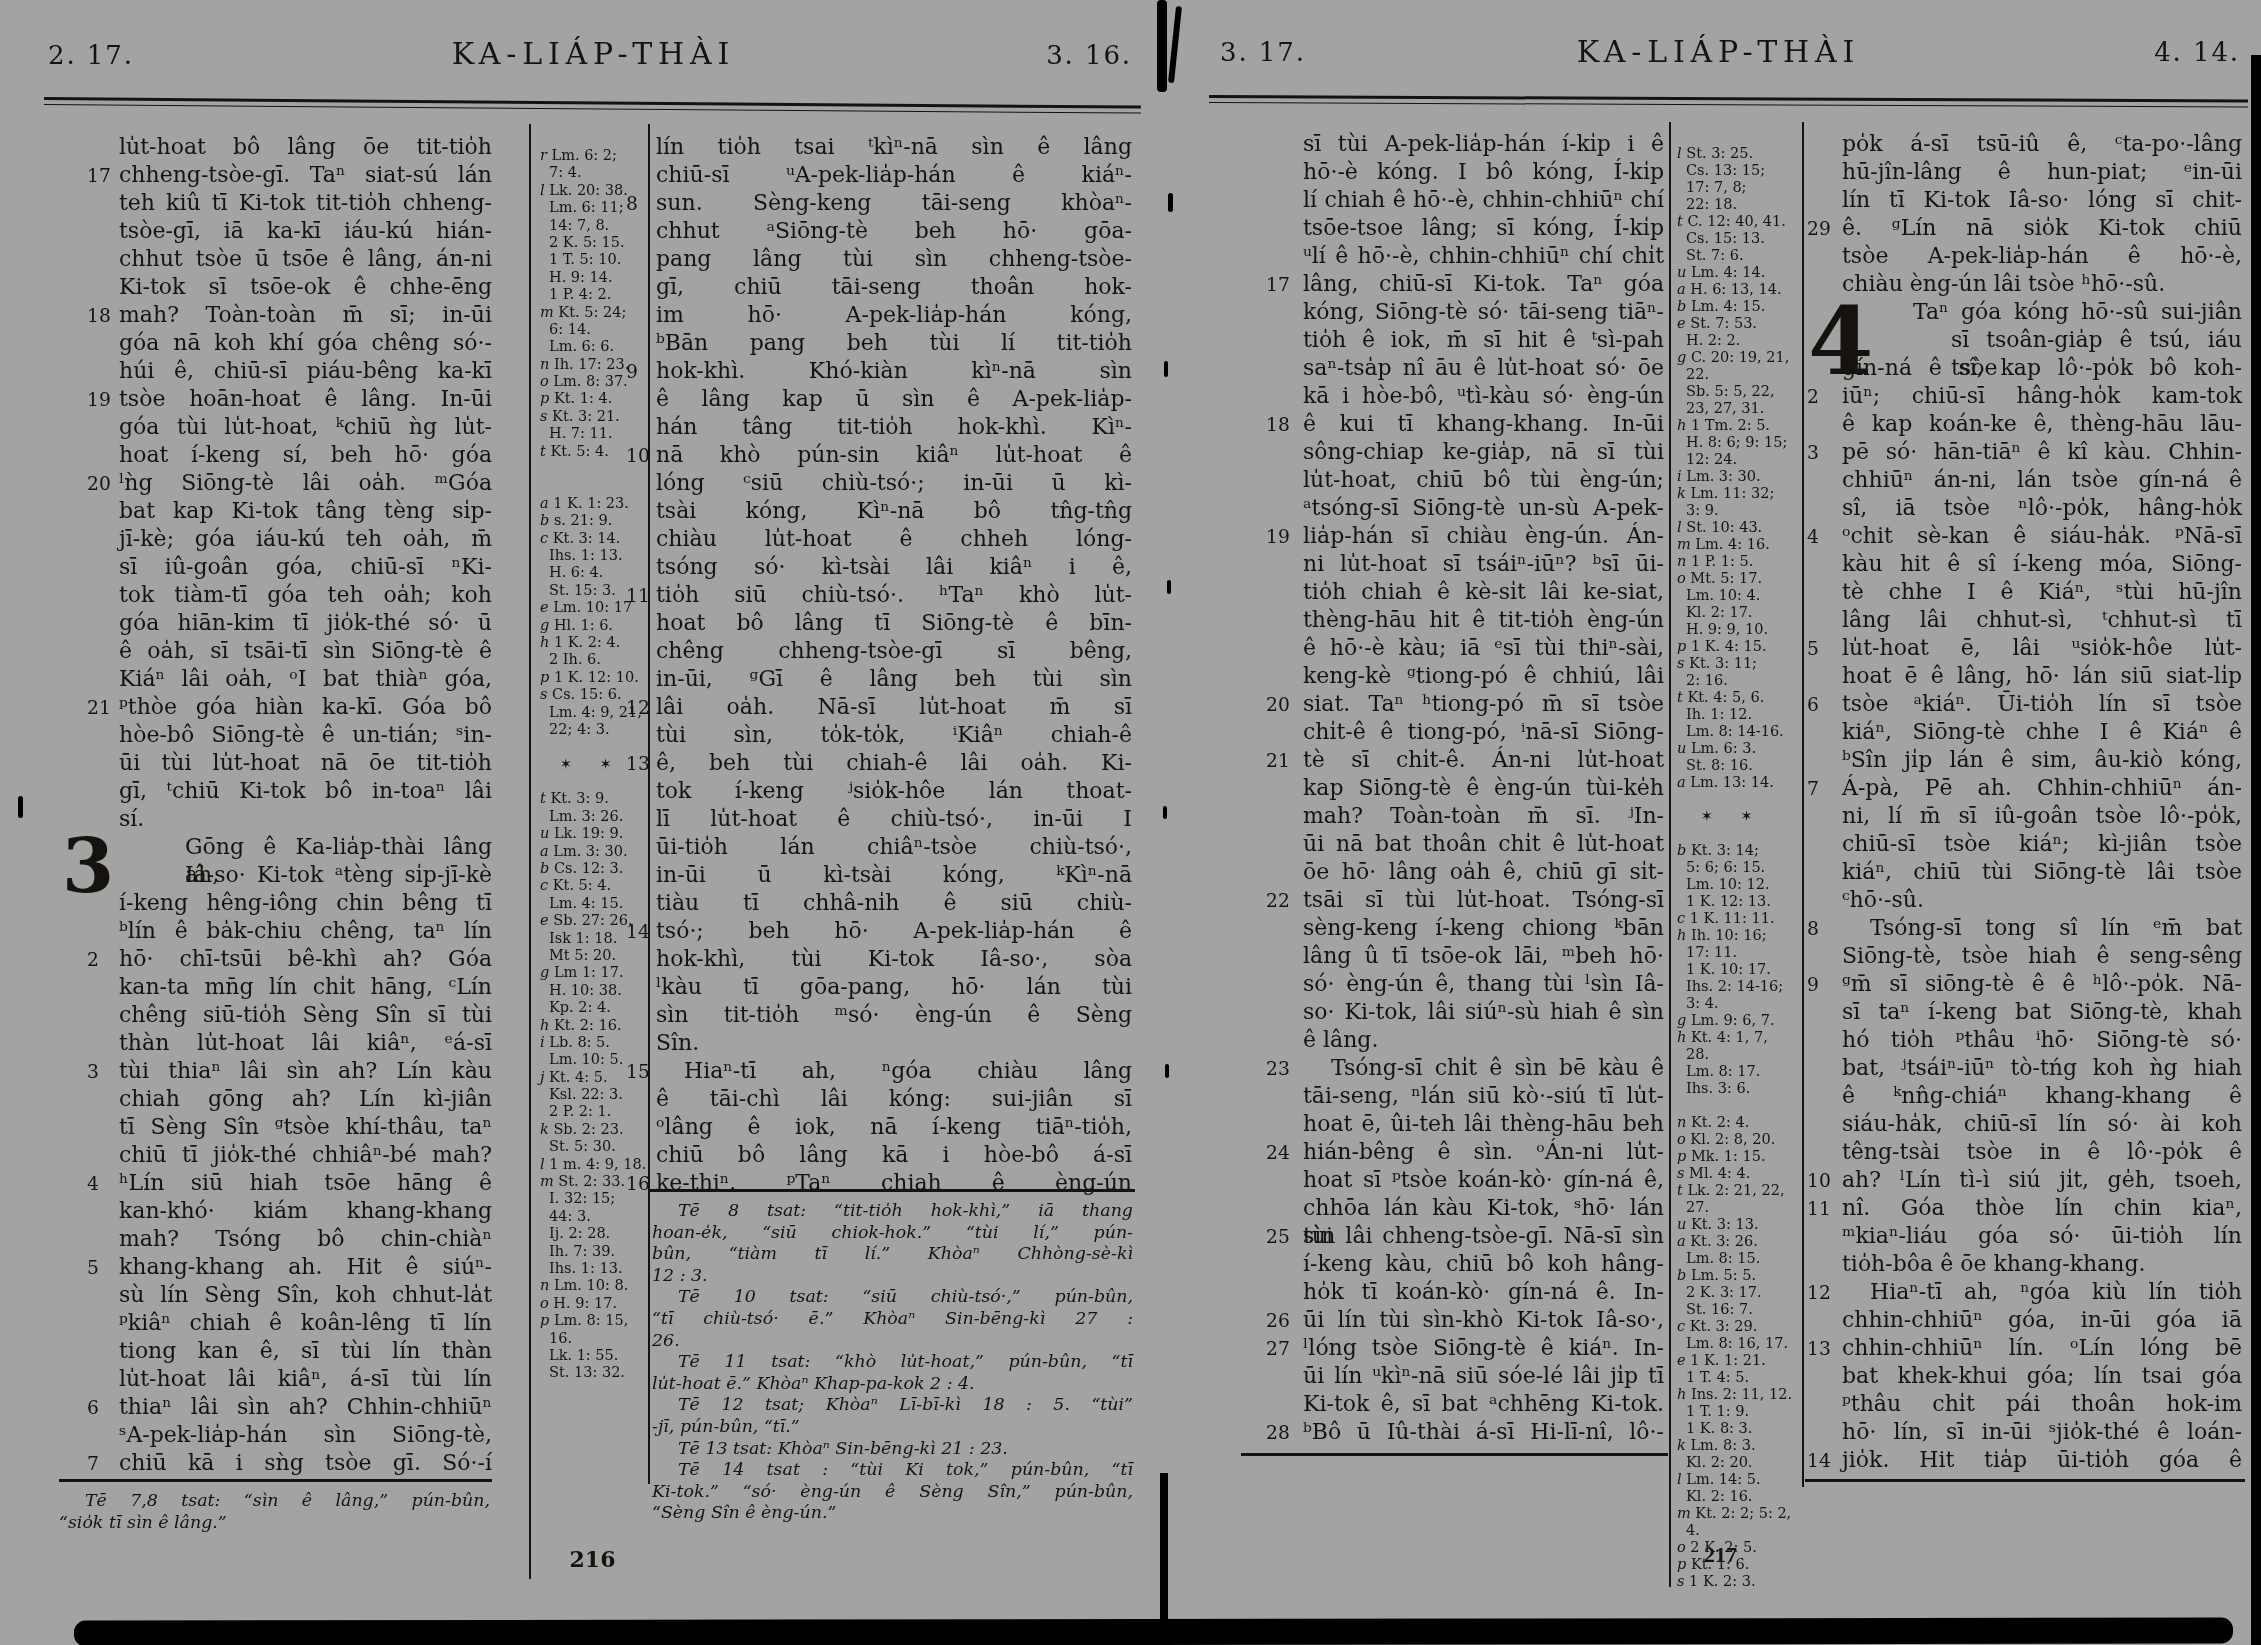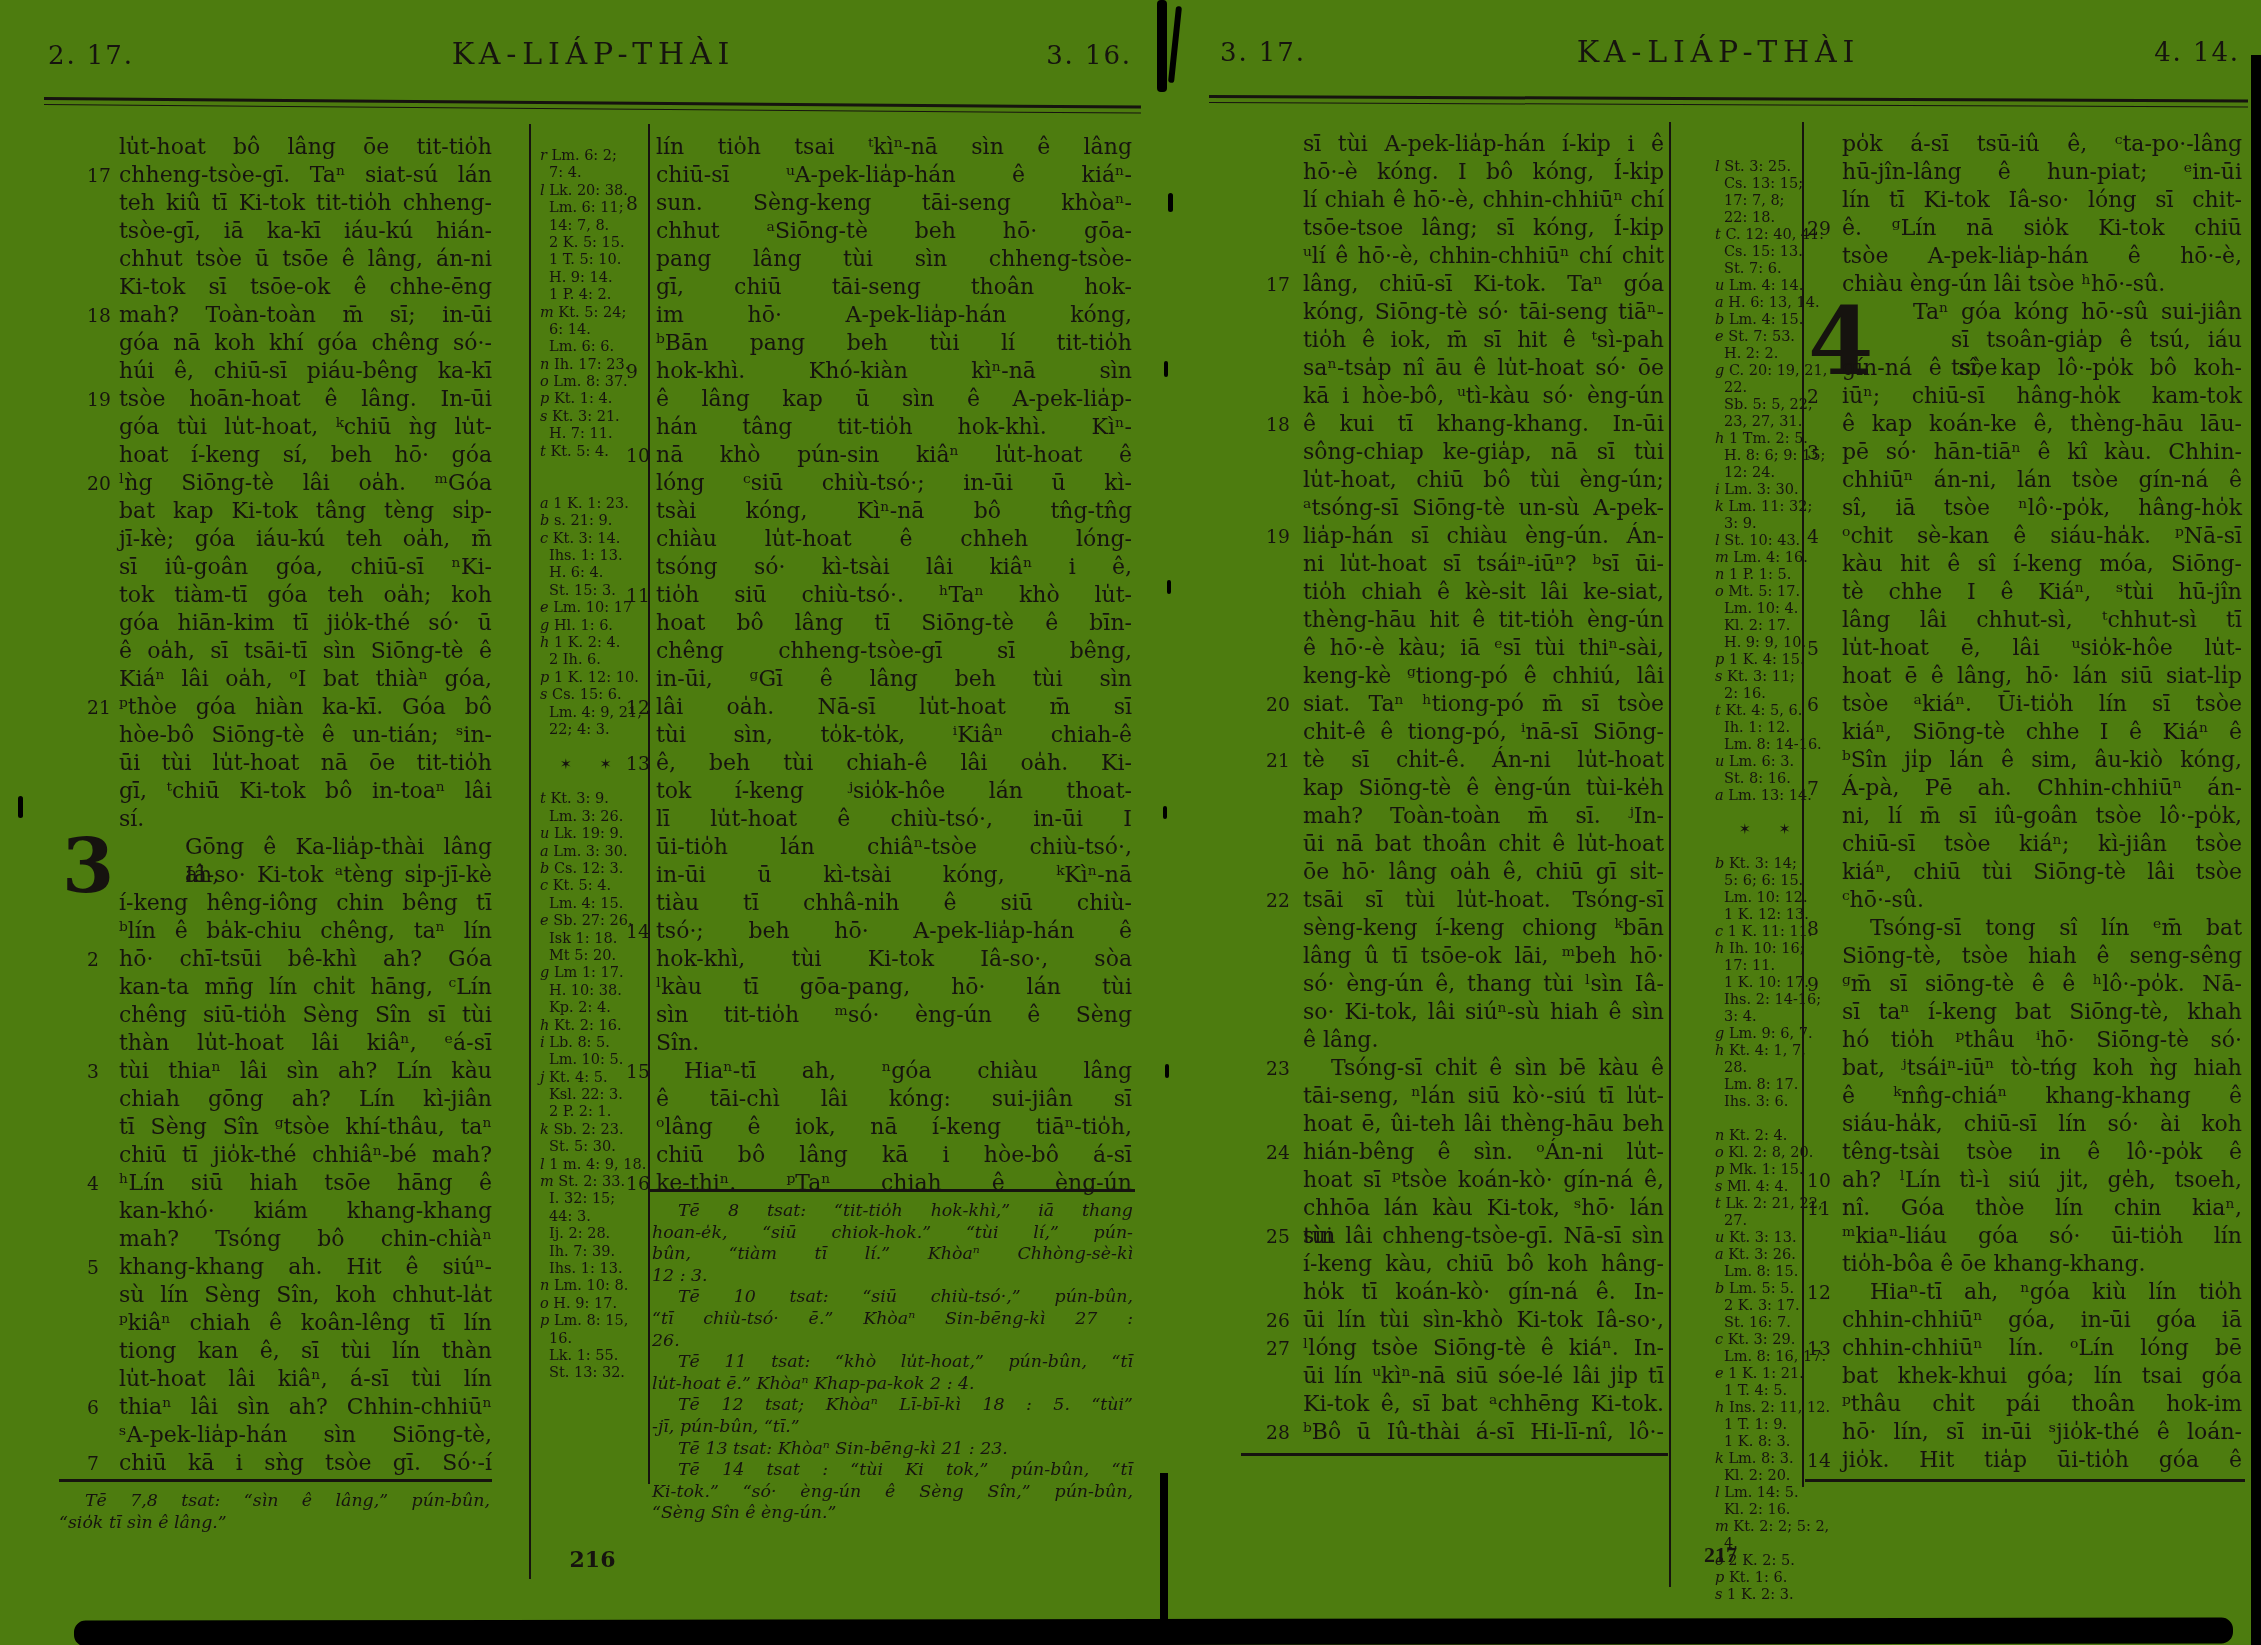--- a/index.html
+++ b/index.html
@@ -1,16 +1,16 @@
 <!DOCTYPE html>
 <html style="font-size:10.3px"><head>
 <meta charset="utf-8">
 <style>
   html,body{margin:0;padding:0;background:#101010;}
-  #scan{position:relative;width:2261px;height:1645px;background:#4d7c0f;overflow:hidden;
+  #scan{position:relative;width:2261px;height:1645px;background:#a3a3a3;overflow:hidden;
         font-family:"DejaVu Serif","DejaVu Sans",serif;color:#16130f;}
   .hdr-ref{position:absolute;font-size:26px;letter-spacing:1.9px;}
   .hdr-title{position:absolute;font-size:30px;letter-spacing:5.8px;text-align:center;}
   .hrule{position:absolute;background:#16130f;transform-origin:left center;}
   .vrule{position:absolute;background:#16130f;width:1.9px;}
   .tcol{position:absolute;font-size:22px;line-height:28px;}
   .line{position:relative;height:28px;text-align:justify;text-align-last:justify;white-space:normal;}
   .line.nj{text-align-last:left;}
   .vnum{position:absolute;top:1.3px;font-size:18.7px;letter-spacing:0;text-align:left;text-align-last:left;}
   .chapnum{position:absolute;font-weight:bold;line-height:1;}
@@ -343,21 +343,21 @@
       <div class="line nj">tio̍h-bôa ê ōe khang-khang.</div>
       <div class="line" style="padding-left: 28px;">Hiaⁿ-tī ah, ⁿgóa kiù lín tio̍h<div class="vnum" style="left: -35px;">12</div></div>
       <div class="line">chhin-chhiūⁿ góa, in-ūi góa iā</div>
       <div class="line">chhin-chhiūⁿ lín.  ᵒLín lóng bē<div class="vnum" style="left: -35px;">13</div></div>
       <div class="line">bat khek-khui góa; lín tsai góa</div>
       <div class="line">ᵖthâu chi̍t pái thoân hok-im</div>
       <div class="line">hō· lín, sī in-ūi ˢjio̍k-thé ê loán-</div>
       <div class="line">jio̍k.  Hit tia̍p ūi-tio̍h góa ê<div class="vnum" style="left: -35px;">14</div></div>
     </div>
     <div class="hrule" style="left: 1805px; top: 1479px; width: 440px; height: 2.6px;"></div>
-    <div class="refcol" style="left: 1677px; top: 158px; width: 111px; line-height: 17px; margin-left: 38px;">
+    <div class="refcol" style="left: 1677px; top: 145px; width: 111px; line-height: 17px;">
       <div class="refline" style="height: 17px;"><i>l</i> St. 3: 25.</div>
       <div class="refline cont" style="height: 17px;">Cs. 13: 15;</div>
       <div class="refline cont" style="height: 17px;">17: 7, 8;</div>
       <div class="refline cont" style="height: 17px;">22: 18.</div>
       <div class="refline" style="height: 17px;"><i>t</i> C. 12: 40, 41.</div>
       <div class="refline cont" style="height: 17px;">Cs. 15: 13.</div>
       <div class="refline cont" style="height: 17px;">St. 7: 6.</div>
       <div class="refline" style="height: 17px;"><i>u</i> Lm. 4: 14.</div>
       <div class="refline" style="height: 17px;"><i>a</i> H. 6: 13, 14.</div>
       <div class="refline" style="height: 17px;"><i>b</i> Lm. 4: 15.</div>

